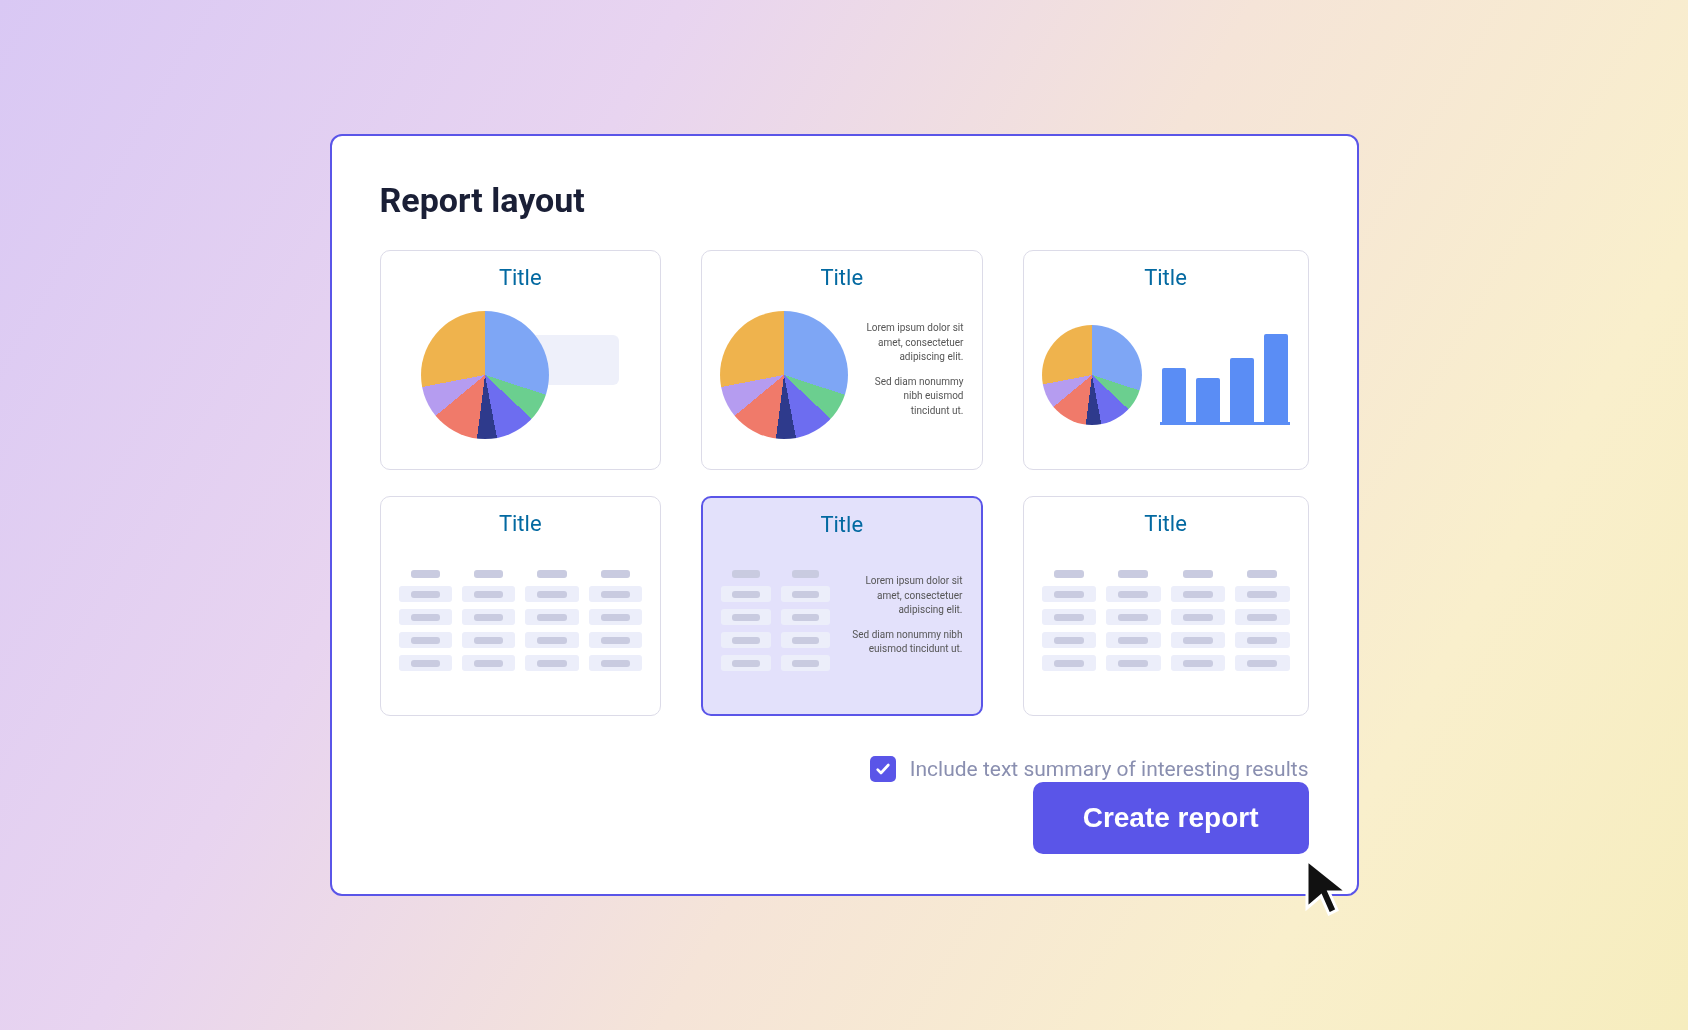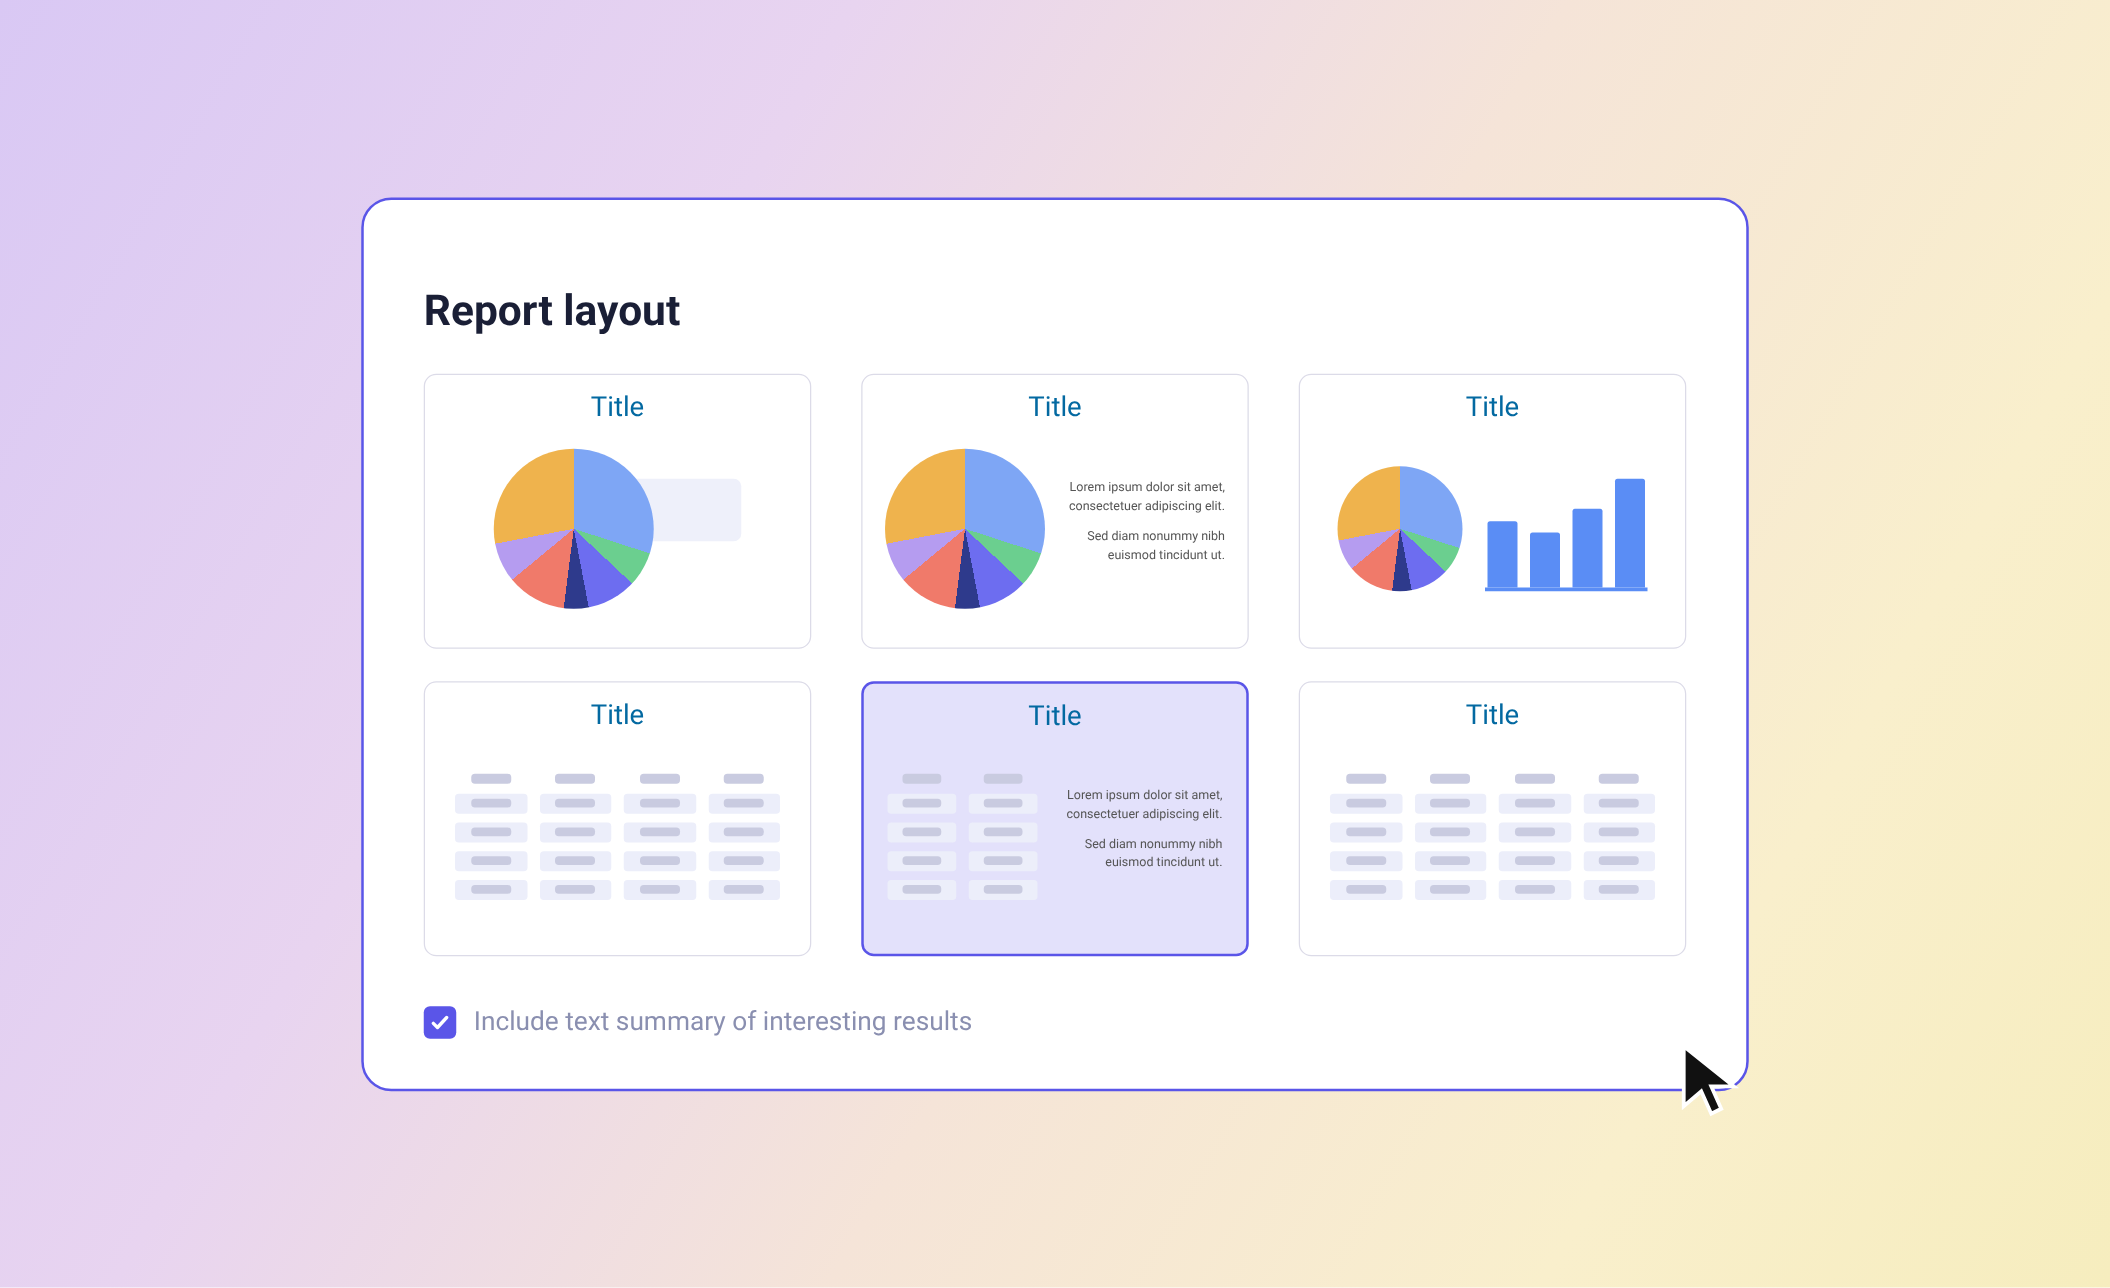--- a/index.html
+++ b/index.html
@@ -9,23 +9,23 @@
     background: linear-gradient(120deg, #d9c8f4 0%, #e8d4f0 30%, #f5e4d8 55%, #f9efcc 80%, #f6edbe 100%);
     display: flex;
     align-items: center;
     justify-content: center;
     min-height: 1030px;
     width: 1688px;
   }
   .panel {
     background: #ffffff;
     border: 2.5px solid #5a55e8;
-    border-radius: 24px;
-    width: 1110px;
-    padding: 69px 48px 40px 48px;
+    border-radius: 12px;
+    width: 1029px;
+    padding: 44px 48px 40px 48px;
     position: relative;
   }
   .panel-title {
     font-size: 34px;
     font-weight: 700;
     color: #1a1f36;
     margin-bottom: 30px;
   }
   .grid {
     display: grid;
@@ -131,20 +131,21 @@
   .bar {
     width: 24px;
     background: #5a8df5;
     border-radius: 2px 2px 0 0;
   }
   .footer {
     margin-top: 40px;
     display: flex;
     align-items: flex-end;
     justify-content: space-between;
+    flex-direction: column;
   }
   .check-row {
     display: flex;
     align-items: center;
     gap: 14px;
     color: #8a8fb0;
     font-size: 21px;
   }
   .checkbox {
     width: 26px;
@@ -300,18 +301,19 @@
 
   <div class="footer">
     <div class="check-row">
       <span class="checkbox">
         <svg viewBox="0 0 24 24" fill="none" stroke="currentColor" stroke-width="4" stroke-linecap="round" stroke-linejoin="round">
             <polyline points="4 13 9 18 20 6"></polyline>
           </svg>
       </span>
       <span>Include text summary of interesting results</span>
     </div>
+    <button class="create-btn">Create report</button>
   </div>
 
   <svg class="cursor" viewBox="0 0 32 32">
     <path d="M4 2 L4 26 L11 20 L15 29 L19 27 L15 18 L24 18 Z" fill="#111" stroke="#fff" stroke-width="1.5"></path>
   </svg>
 </div>
 
 </body></html>

